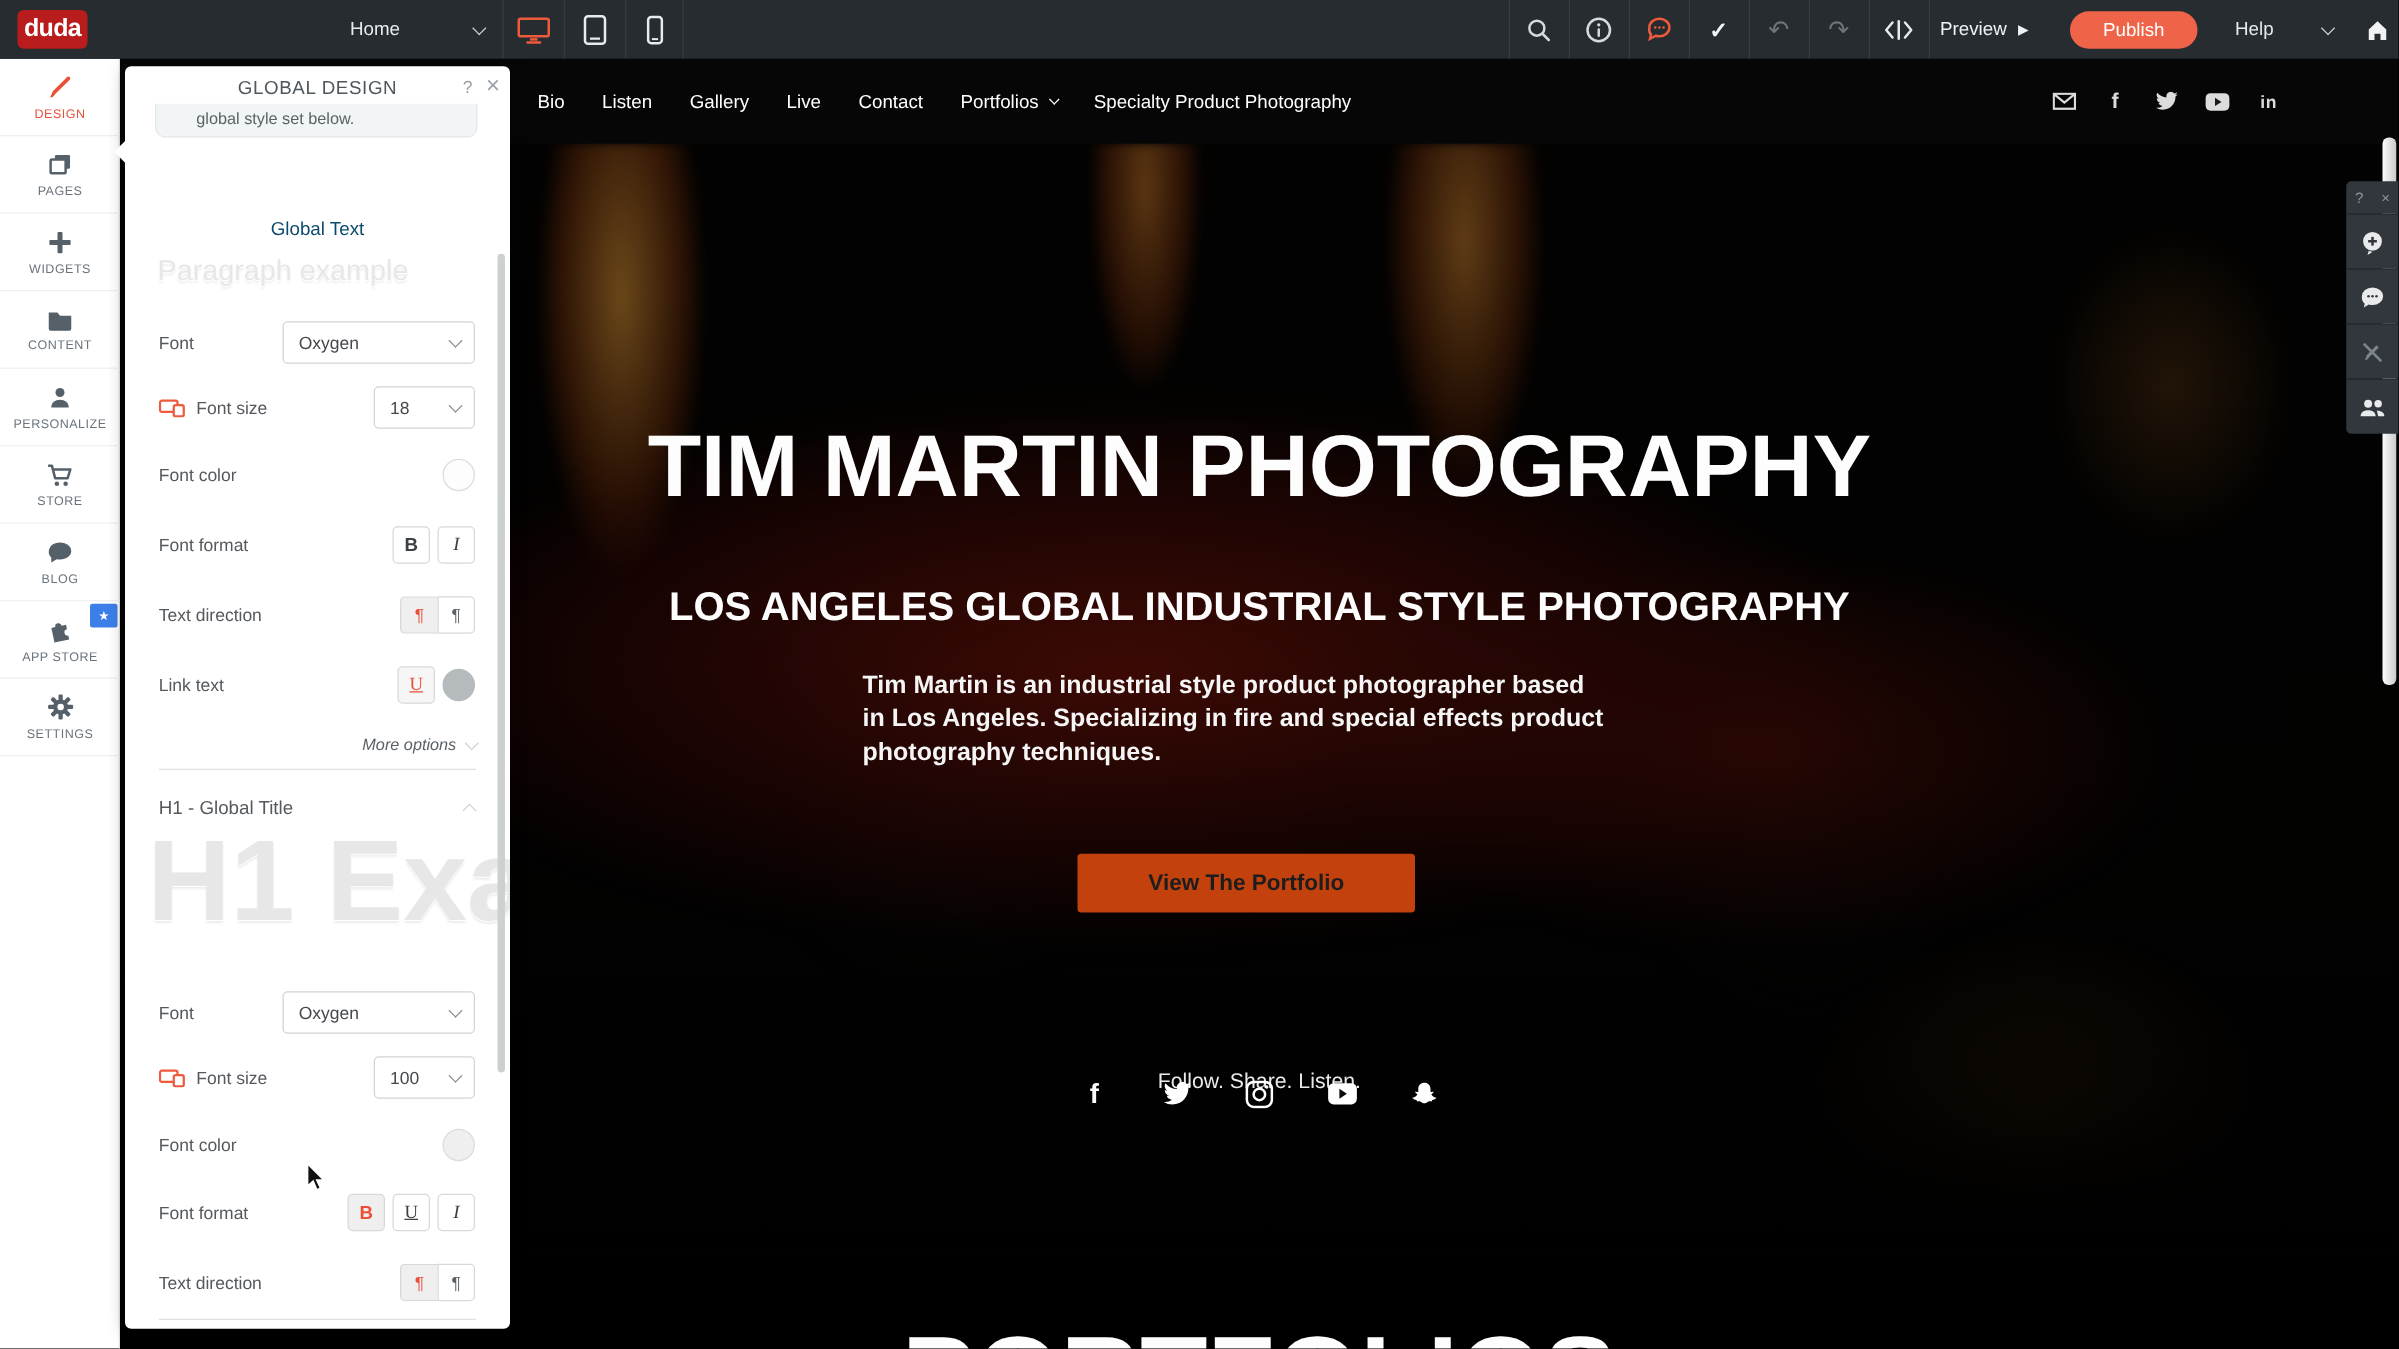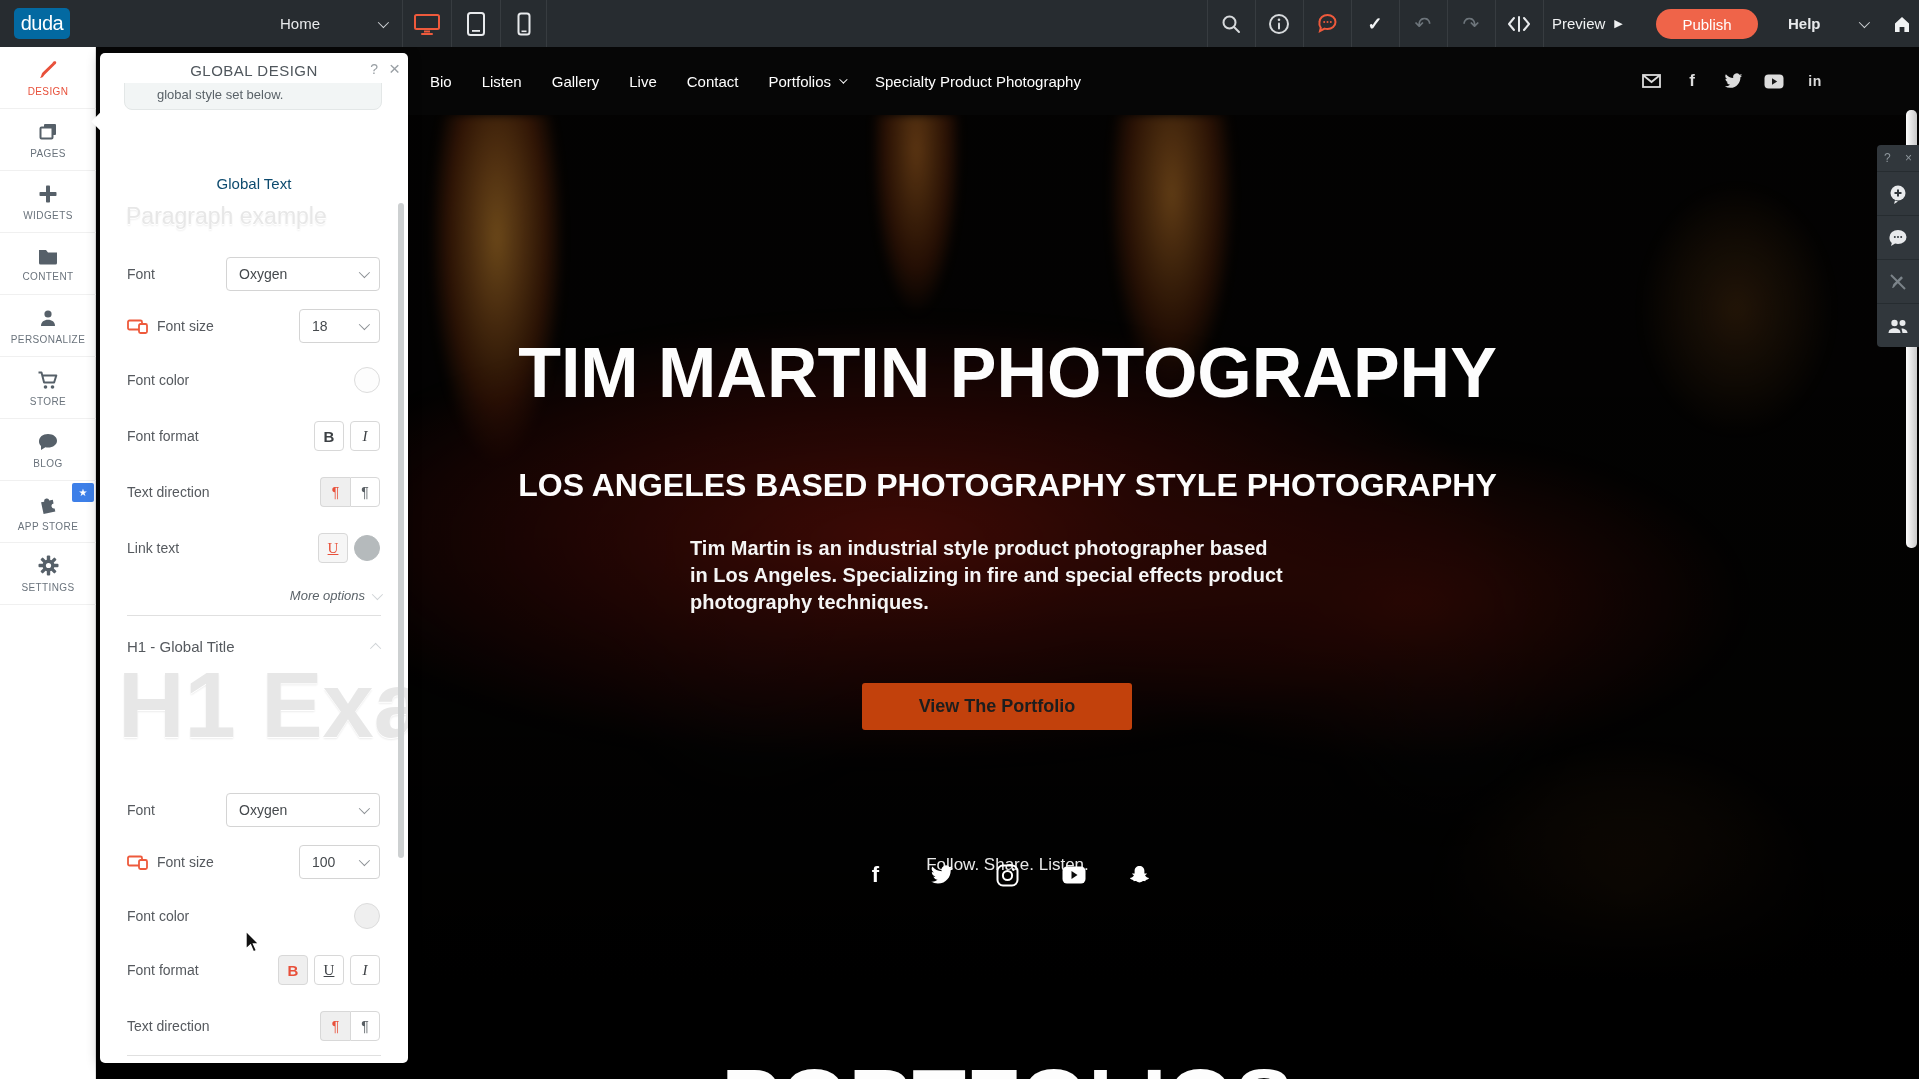--- a/index.html
+++ b/index.html
@@ -3,35 +3,35 @@
 <meta charset="utf-8">
 <style>
   * { margin:0; padding:0; box-sizing:border-box; }
   html,body { width:1919px; height:1079px; overflow:hidden; background:#000; }
   body { font-family:"Liberation Sans", sans-serif; }
   #app { position:relative; width:1919px; height:1079px; background:#000; overflow:hidden; }
 
   
   .topbar { position:absolute; left:0; top:0; width:1919px; height:47px; background:#272c30; z-index:50; }
   .tb-sep { position:absolute; top:0; width:1px; height:47px; background:rgba(255,255,255,0.08); }
-  .logo { position:absolute; left:14px; top:8px; width:56px; height:31px; background:#0369a1; border-radius:5px;
-          color:#fff; font-weight:normal; font-size:20px; display:flex; align-items:center; justify-content:center; letter-spacing:-0.5px; }
+  .logo { position:absolute; left:14px; top:8px; width:56px; height:31px; background:#b91c1c; border-radius:5px;
+          color:#fff; font-weight:bold; font-size:20px; display:flex; align-items:center; justify-content:center; letter-spacing:-0.5px; }
   .page-select { position:absolute; left:280px; top:0; height:47px; display:flex; align-items:center; gap:58px; color:#e8eaec; font-size:15px; cursor:pointer; }
   .chev { display:inline-block; width:8px; height:8px; border-right:1.6px solid #cfd3d6; border-bottom:1.6px solid #cfd3d6; transform:rotate(45deg) translateY(-2px); }
   .chev.up { transform:rotate(-135deg) translateY(-2px); }
   .device-cell { position:absolute; top:0; height:47px; display:flex; align-items:center; justify-content:center; cursor:pointer; }
   .tb-icon { position:absolute; top:0; height:47px; width:48px; display:flex; align-items:center; justify-content:center; cursor:pointer; }
   .tb-icon svg { display:block; }
   .glyph-undo { color:#6d757b; font-size:20px; }
   .glyph-check { color:#f2f4f5; font-size:18px; font-weight:bold; }
   .preview-btn { position:absolute; left:1552px; top:0; height:47px; display:flex; align-items:center; gap:9px; color:#f0f2f3; font-size:15px; cursor:pointer; }
   .preview-play { font-size:11px; color:#f0f2f3; }
   .publish-btn { position:absolute; left:1656px; top:9px; width:102px; height:30px; background:#ef6449; border:none; border-radius:15px;
                  color:#fff; font-size:15px; display:flex; align-items:center; justify-content:center; cursor:pointer; font-family:"Liberation Sans",sans-serif; }
-  .help-sel { position:absolute; left:1788px; top:0; height:47px; display:flex; align-items:center; gap:38px; color:#e8eaec; font-size:15px; cursor:pointer;font-weight:bold; }
+  .help-sel { position:absolute; left:1788px; top:0; height:47px; display:flex; align-items:center; gap:38px; color:#e8eaec; font-size:15px; cursor:pointer; }
   .home-icon-btn { position:absolute; left:1884px; top:0; width:35px; height:47px; display:flex; align-items:center; justify-content:center; cursor:pointer; }
 
   
   .sidebar { position:absolute; left:0; top:47px; width:96px; height:1032px; background:#fff; border-right:1px solid #e2e2e2; z-index:45; }
   .sb-item { position:relative; width:96px; height:62px; display:flex; flex-direction:column; align-items:center; justify-content:center; gap:5px;
              border-bottom:1px solid #f0f0f0; cursor:pointer; }
   .sb-item .lbl { font-size:10px; letter-spacing:0.4px; color:#6a737c; }
   .sb-item svg { display:block; }
   .sb-item.active .lbl { color:#e8503a; }
   .sb-badge { position:absolute; right:2px; top:2px; width:22px; height:19px; background:#3d7fe8; border-radius:2px;
@@ -341,21 +341,21 @@
         </span>
         <span class="s-ic s-in">in</span>
       </div>
     </div>
 
     <div class="hero" title="red classic sports car with fire flames in dark studio">
       <div class="flames"></div>
       <div class="car-glow"></div>
       <div class="hero-dim"></div>
       <div class="hero-title">TIM MARTIN PHOTOGRAPHY</div>
-      <div class="hero-sub">LOS ANGELES BASED PHOTOGRAPHY STYLE PHOTOGRAPHY</div>
+      <div class="hero-sub">LOS ANGELES GLOBAL INDUSTRIAL STYLE PHOTOGRAPHY</div>
       <div class="hero-desc">Tim Martin is an industrial style product photographer based in Los Angeles. Specializing in fire and special effects product photography techniques.</div>
       <button class="hero-cta">View The Portfolio</button>
       <div class="hero-follow">Follow. Share. Listen.</div>
       <div class="hero-socials">
         <span class="s-ic s-f">f</span>
         <span class="s-ic">
           <svg width="24" height="20" viewBox="0 0 24 20">
               <path d="M23 2.9c-.8.4-1.7.6-2.6.8A4.5 4.5 0 0 0 22.4 1a9 9 0 0 1-2.9 1.1A4.5 4.5 0 0 0 11.7 6.2 12.8 12.8 0 0 1 2.4 1.5a4.5 4.5 0 0 0 1.4 6A4.4 4.4 0 0 1 1.8 7v.1c0 2.2 1.5 4 3.6 4.4a4.5 4.5 0 0 1-2 .1 4.5 4.5 0 0 0 4.2 3.1A9 9 0 0 1 1 16.6a12.7 12.7 0 0 0 6.9 2c8.3 0 12.8-6.9 12.8-12.8v-.6A9 9 0 0 0 23 2.9z" fill="#fff"></path>
             </svg>
         </span>

